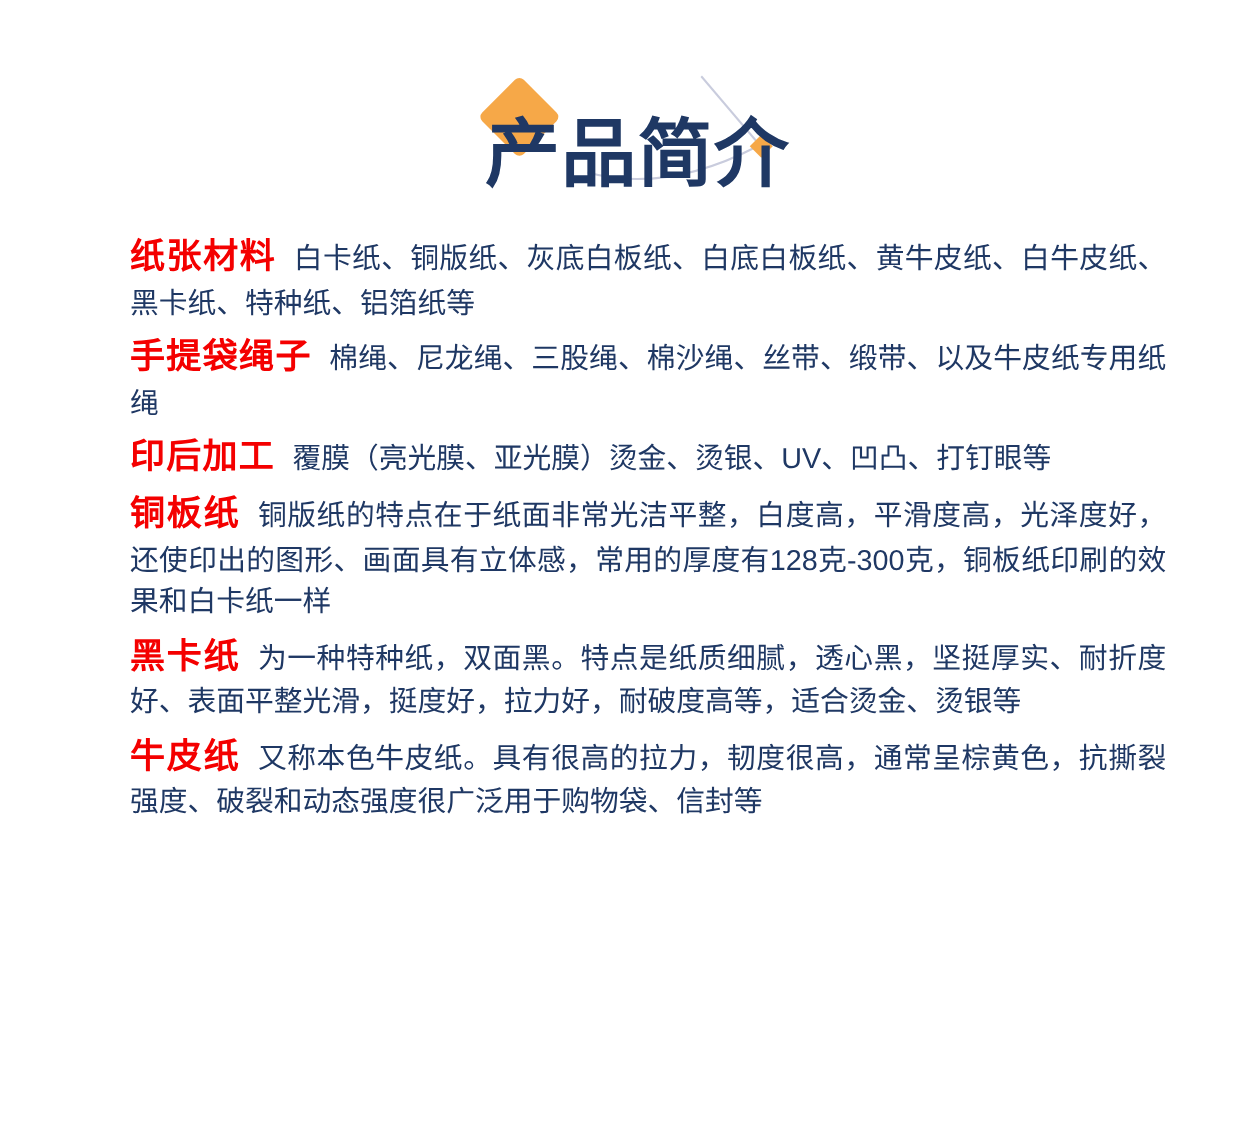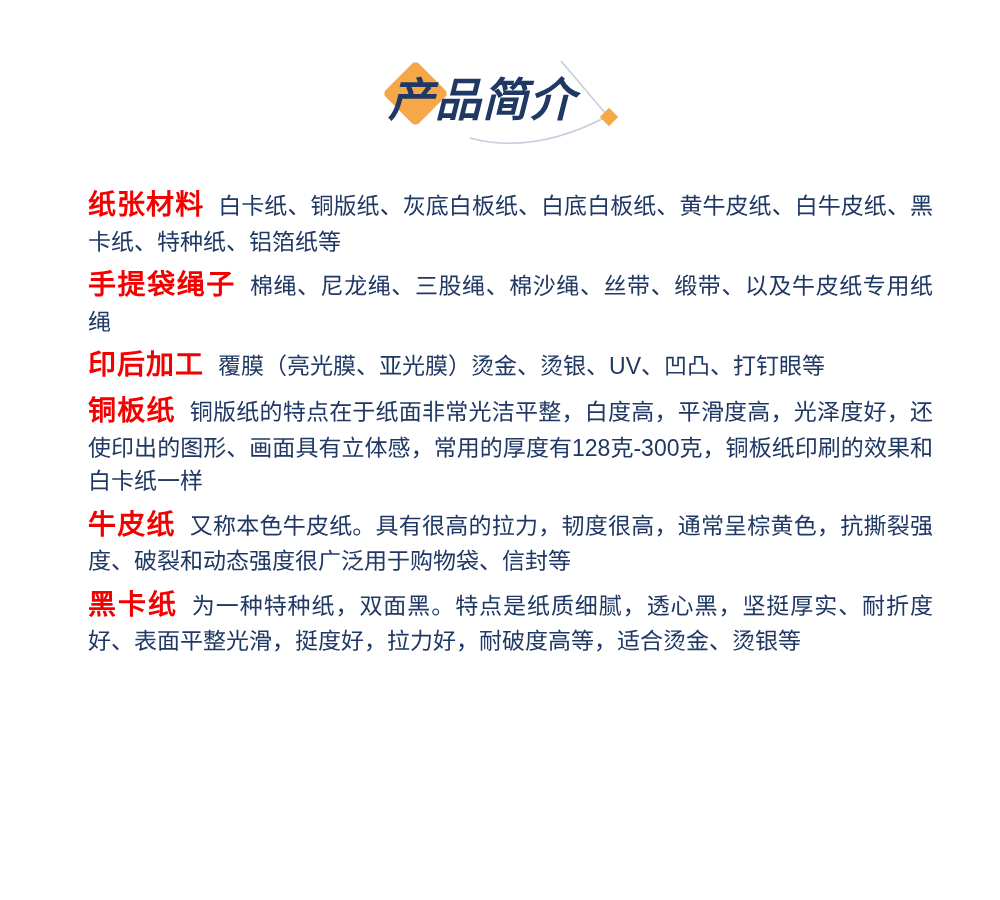--- a/index.html
+++ b/index.html
@@ -29,47 +29,46 @@
     width: 47px;
     height: 47px;
     background: #F6A848;
     border-radius: 5px;
     transform: rotate(45deg);
     z-index: 1;
   }
   .page-title {
     position: absolute;
     left: 388px;
-    top: 63px;
+    top: 74px;
     margin: 0;
-    font-size: 46px;
+    font-size: 60px;
     font-weight: 700;
     letter-spacing: 1px;
     color: #1F3864;
     z-index: 2;
     white-space: nowrap;
-    font-style: italic;
   }
   .title-deco {
     position: absolute;
     left: 430px;
     top: 40px;
     width: 230px;
     height: 120px;
     z-index: 0;
   }
 
   
   .content {
     margin: 0 auto 0 88px;
     width: 845px;
     padding-top: 20px;
   }
   .sec {
-    margin: 0 0 6px 0;
+    margin: 0 0 6px 16px;
     font-size: 23px;
     line-height: 1.45;
     color: #1F3864;
     text-align: justify;
   }
   .sec-label {
     color: #F40000;
     font-size: 28px;
     font-weight: 700;
     margin-right: 14px;
@@ -109,21 +108,21 @@
       <span class="sec-label">印后加工</span><span class="sec-text">覆膜（亮光膜、亚光膜）烫金、烫银、UV、凹凸、打钉眼等</span>
     </p>
 
 
     <p class="sec">
       <span class="sec-label">铜板纸</span><span class="sec-text">铜版纸的特点在于纸面非常光洁平整，白度高，平滑度高，光泽度好，还使印出的图形、画面具有立体感，常用的厚度有128克-300克，铜板纸印刷的效果和白卡纸一样</span>
     </p>
 
 
     <p class="sec">
-      <span class="sec-label">牛皮纸</span><span class="sec-text">又称本色牛皮纸。具有很高的拉力，韧度很高，通常呈棕黄色，抗撕裂强度、破裂和动态强度很广泛用于购物袋、信封等</span>
+      <span class="sec-label">黑卡纸</span><span class="sec-text">为一种特种纸，双面黑。特点是纸质细腻，透心黑，坚挺厚实、耐折度好、表面平整光滑，挺度好，拉力好，耐破度高等，适合烫金、烫银等</span>
     </p>
 
     <p class="sec">
-      <span class="sec-label">黑卡纸</span><span class="sec-text">为一种特种纸，双面黑。特点是纸质细腻，透心黑，坚挺厚实、耐折度好、表面平整光滑，挺度好，拉力好，耐破度高等，适合烫金、烫银等</span>
+      <span class="sec-label">牛皮纸</span><span class="sec-text">又称本色牛皮纸。具有很高的拉力，韧度很高，通常呈棕黄色，抗撕裂强度、破裂和动态强度很广泛用于购物袋、信封等</span>
     </p>
 
   </main>
 </div>
 
 </body></html>

